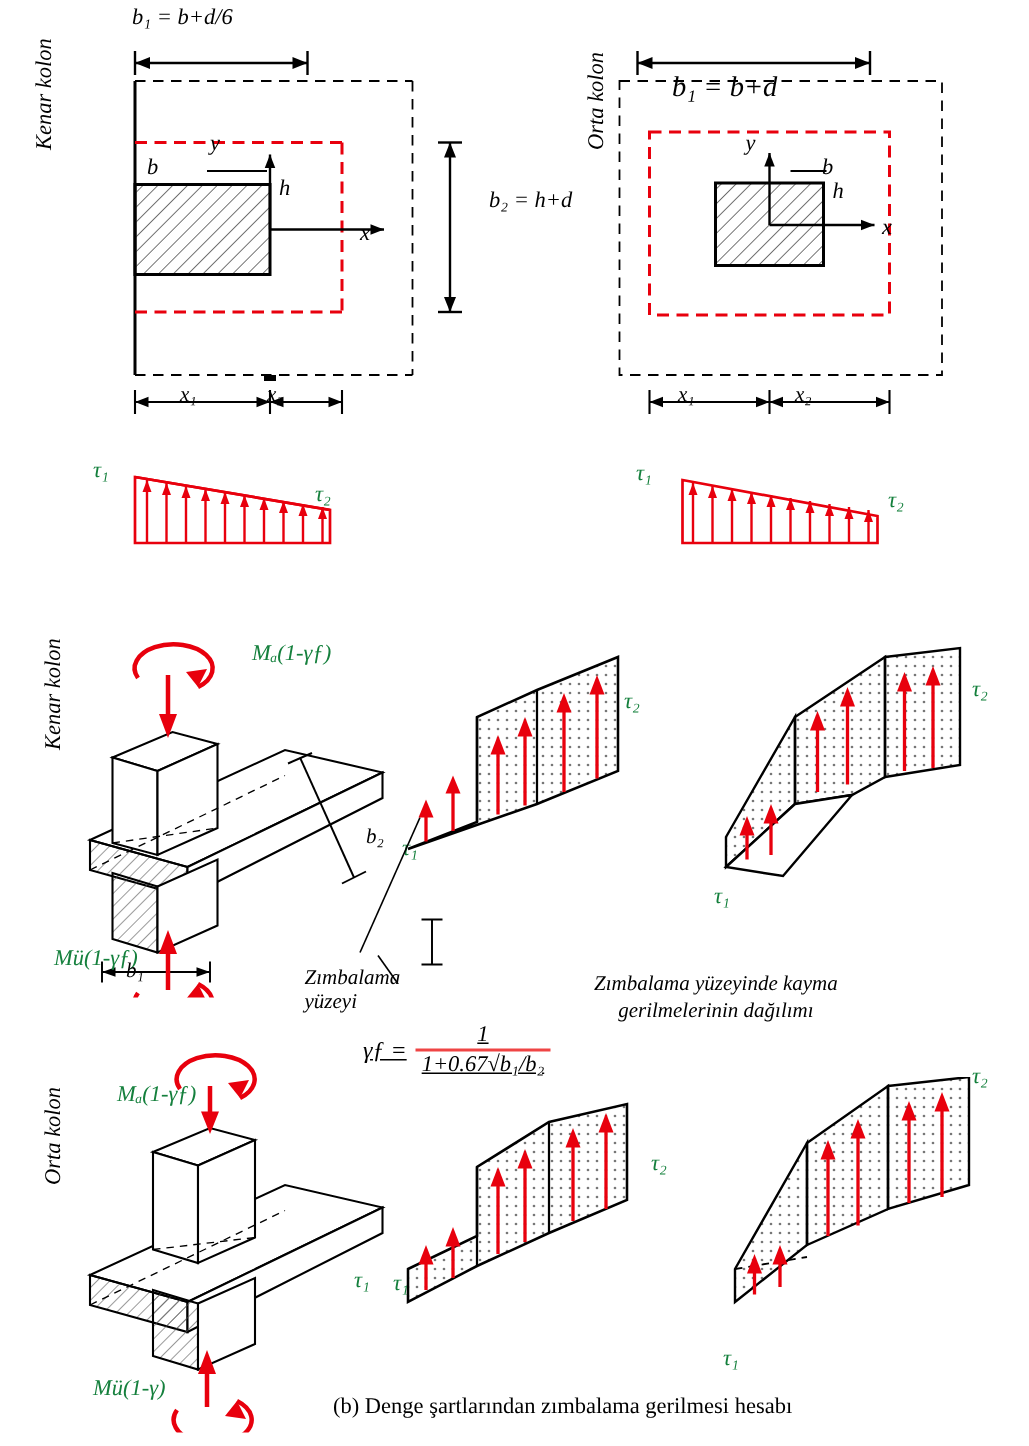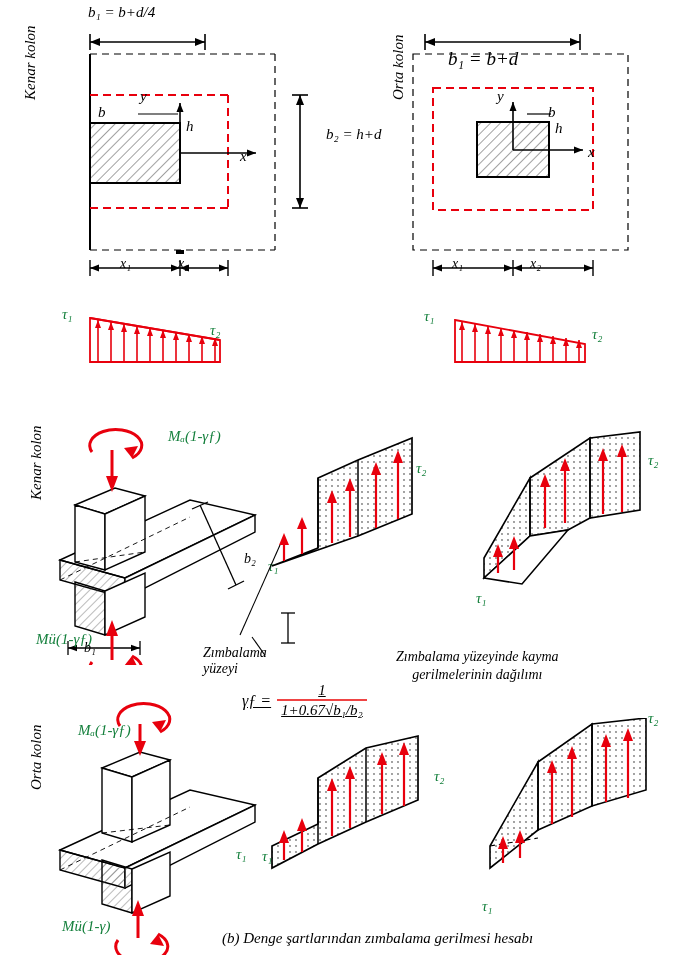--- a/index.html
+++ b/index.html
@@ -3,21 +3,21 @@
 <meta charset="utf-8">
 <style>
   html,body{margin:0;padding:0;}
   body{width:686px;height:964px;background:#ffffff;font-family:"Liberation Serif",serif;position:relative;overflow:hidden;}
   #stage{position:relative;width:686px;height:964px;}
   .abs{position:absolute;}
   .lbl{font-style:italic;white-space:nowrap;}
   .red{color:#15803d;}
   .blk{color:#000;}
   svg{display:block;}
-  .cap{font-style:italic;font-size:14px;}
+  .cap{font-size:14px;}
 </style>
 </head>
 <body>
 
 <div id="stage">
 
 <svg class="abs" style="left:60px;top:10px;" width="260" height="290">
 
   <line x1="30" y1="32" x2="145" y2="32" stroke="#000" stroke-width="1.6"></line>
   <line x1="30" y1="24" x2="30" y2="40" stroke="#000" stroke-width="1.6"></line>
@@ -60,21 +60,21 @@
   <line x1="120" y1="250" x2="120" y2="266" stroke="#000" stroke-width="1.4"></line>
   <line x1="168" y1="250" x2="168" y2="266" stroke="#000" stroke-width="1.4"></line>
   <polygon points="30,258 39,254.5 39,261.5" fill="#000"></polygon>
   <polygon points="120,258 111,254.5 111,261.5" fill="#000"></polygon>
   <polygon points="120,258 129,254.5 129,261.5" fill="#000"></polygon>
   <polygon points="168,258 159,254.5 159,261.5" fill="#000"></polygon>
   <rect x="116" y="240" width="8" height="4" fill="#000"></rect>
 </svg>
 
 <div class="abs lbl blk" style="left:22px;top:100px;font-size:15px;transform:rotate(-90deg);transform-origin:left top;">Kenar kolon</div>
-<div class="abs lbl blk" style="left:88px;top:4px;font-size:15px;">b₁ = b+d/4</div>
+<div class="abs lbl blk" style="left:88px;top:4px;font-size:15px;">b₁ = b+d/6</div>
 <div class="abs lbl blk" style="left:302px;top:126px;font-size:15px;margin-left:24px;">b₂ = h+d</div>
 <div class="abs lbl blk" style="left:98px;top:104px;font-size:15px;">b</div>
 <div class="abs lbl blk" style="left:186px;top:118px;font-size:15px;">h</div>
 <div class="abs lbl blk" style="left:240px;top:148px;font-size:15px;">x</div>
 <div class="abs lbl blk" style="left:140px;top:88px;font-size:15px;">y</div>
 <div class="abs lbl blk" style="left:120px;top:256px;font-size:14px;">x₁</div>
 <div class="abs lbl blk" style="left:178px;top:256px;font-size:14px;">x₂</div>
 
 <svg class="abs" style="left:80px;top:300px;" width="210" height="85">
   <polygon points="10,18 140,40 140,62 10,62" fill="none" stroke="#e8000d" stroke-width="1.8"></polygon>

